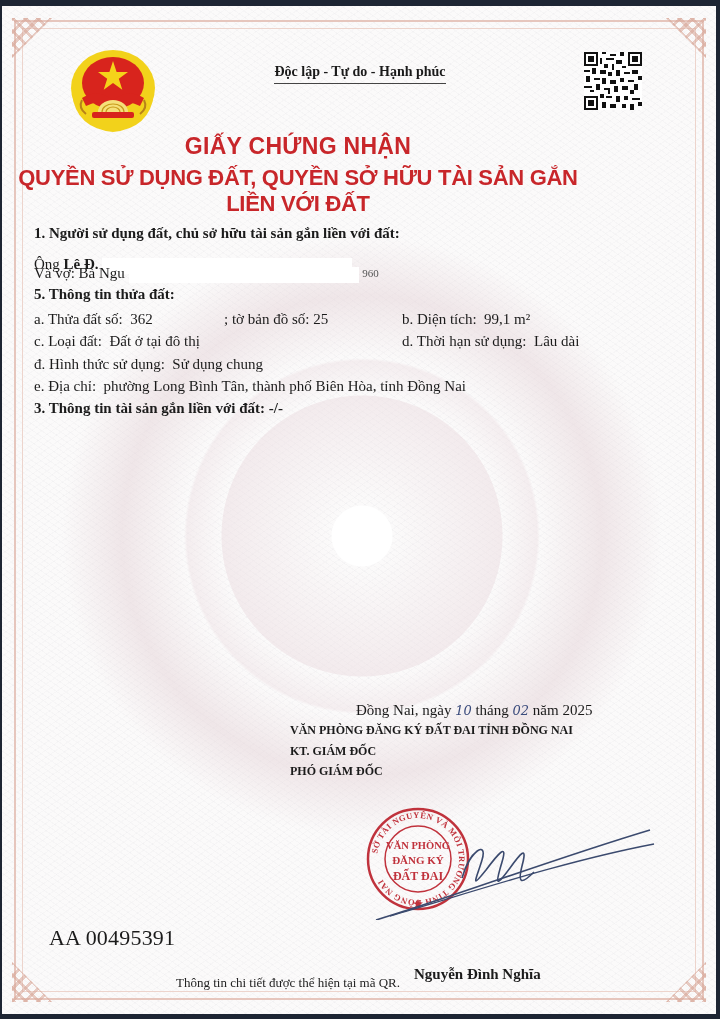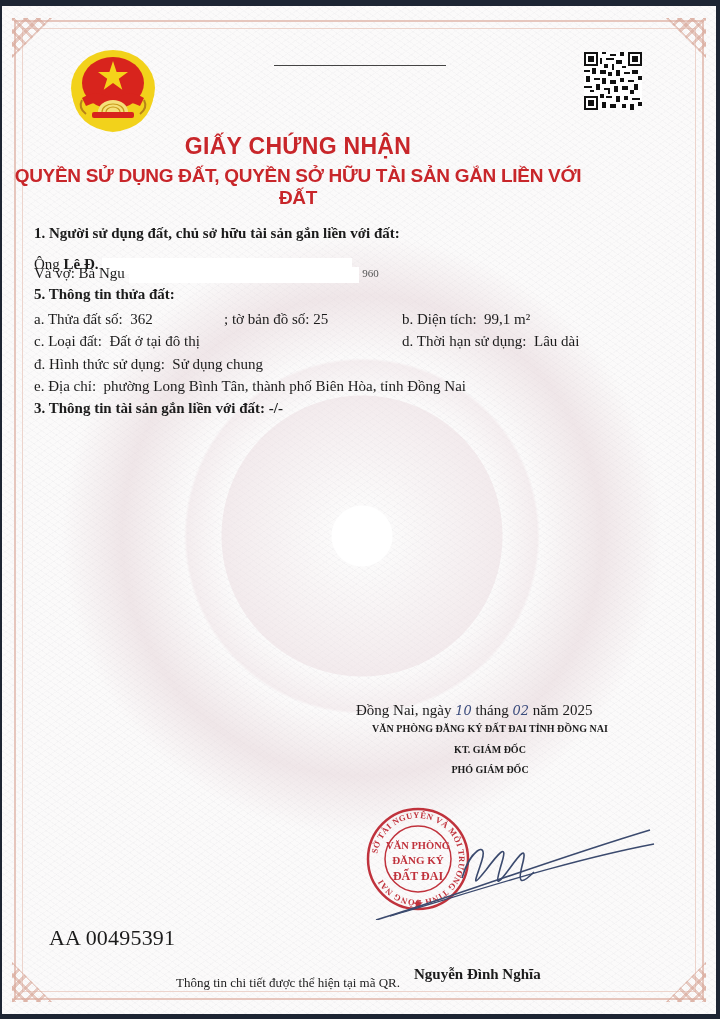--- a/index.html
+++ b/index.html
@@ -46,30 +46,30 @@
   .nation .l1 { font-size: 15px; font-weight: bold; letter-spacing: 0.1px; line-height: 20px; }
   .nation .l2 { font-size: 14px; font-weight: bold; line-height: 18px; }
   .nation .rule { width: 172px; height: 0; border-top: 1px solid #444; margin: 2px auto 0; }
 
   .title {
     position: absolute; left: 0; width: 596px; text-align: center;
     font-family: "Liberation Sans", "DejaVu Sans", sans-serif; font-weight: bold;
     color: #c8262a;
   }
   .title.t1 { top: 133px; font-size: 23px; letter-spacing: 0.3px; }
-  .title.t2 { top: 165px; font-size: 19px; letter-spacing: -0.3px; }
+  .title.t2 { top: 165px; font-size: 22px; letter-spacing: -0.3px; }
 
   .body { position: absolute; left: 34px; top: 223px; width: 660px; color: #1b1b1b; font-size: 15px; }
   .row { position: absolute; left: 0; white-space: nowrap; line-height: 20px; text-align: center; }
   .b { font-weight: bold; }
   .redact { display: inline-block; background: #fff; height: 16px; vertical-align: middle; }
 
   .date { position: absolute; left: 356px; top: 702px; font-size: 15px; color: #1b1b1b; }
   .hand { font-family: "DejaVu Serif", serif; font-style: italic; color: #3a4b7c; font-size: 13px; }
-  .office { position: absolute; left: 290px; width: 400px; text-align: center; font-weight: bold; color: #1b1b1b; font-size: 10px; }
+  .office { position: absolute; left: 290px; width: 400px; font-weight: bold; color: #1b1b1b; font-size: 12px; }
   .stamp { position: absolute; left: 364px; top: 805px; width: 108px; height: 108px; }
   .sig { position: absolute; left: 370px; top: 820px; width: 290px; height: 100px; }
   .signer { position: absolute; left: 414px; top: 966px; font-size: 15px; font-weight: bold; color: #1b1b1b; }
   .serial { position: absolute; left: 49px; top: 925px; font-size: 22px; color: #1b1b1b; letter-spacing: 0.2px; }
   .footnote { position: absolute; left: 0; width: 576px; top: 975px; text-align: center; font-size: 13px; color: #222; }
 </style>
 </head>
 <body>
 
 <div class="paper">
@@ -89,20 +89,21 @@
   <path d="M14 50 Q30 40 45 52 Q60 40 76 50 L72 58 Q58 50 45 60 Q32 50 18 58 Z" fill="#d8241d"></path>
   <path d="M30 64 A15 12 0 0 1 60 64 Z" fill="#f5e07a"></path>
   <path d="M34 64 A11 8 0 0 1 56 64" fill="none" stroke="#c79a1a" stroke-width="1.2"></path>
   <path d="M38 64 A7 5 0 0 1 52 64" fill="none" stroke="#c79a1a" stroke-width="1.2"></path>
   <rect x="24" y="64" width="42" height="6" rx="2" fill="#d8241d"></rect>
   <path d="M14 52 Q10 60 18 66" fill="none" stroke="#b8811a" stroke-width="2"></path>
   <path d="M76 52 Q80 60 72 66" fill="none" stroke="#b8811a" stroke-width="2"></path>
 </svg>
 
 <div class="nation">
+  <div class="l2">Độc lập - Tự do - Hạnh phúc</div>
   <div class="rule"></div>
 </div>
 
 <svg class="qr" viewBox="0 0 29 29" shape-rendering="crispEdges">
   <rect width="29" height="29" fill="#fff"></rect>
   <g fill="#111">
     <rect x="0" y="0" width="7" height="7"></rect>
       <rect x="1" y="1" width="5" height="5" fill="#fff"></rect>
       <rect x="2" y="2" width="3" height="3"></rect>
     <rect x="22" y="0" width="7" height="7"></rect>

